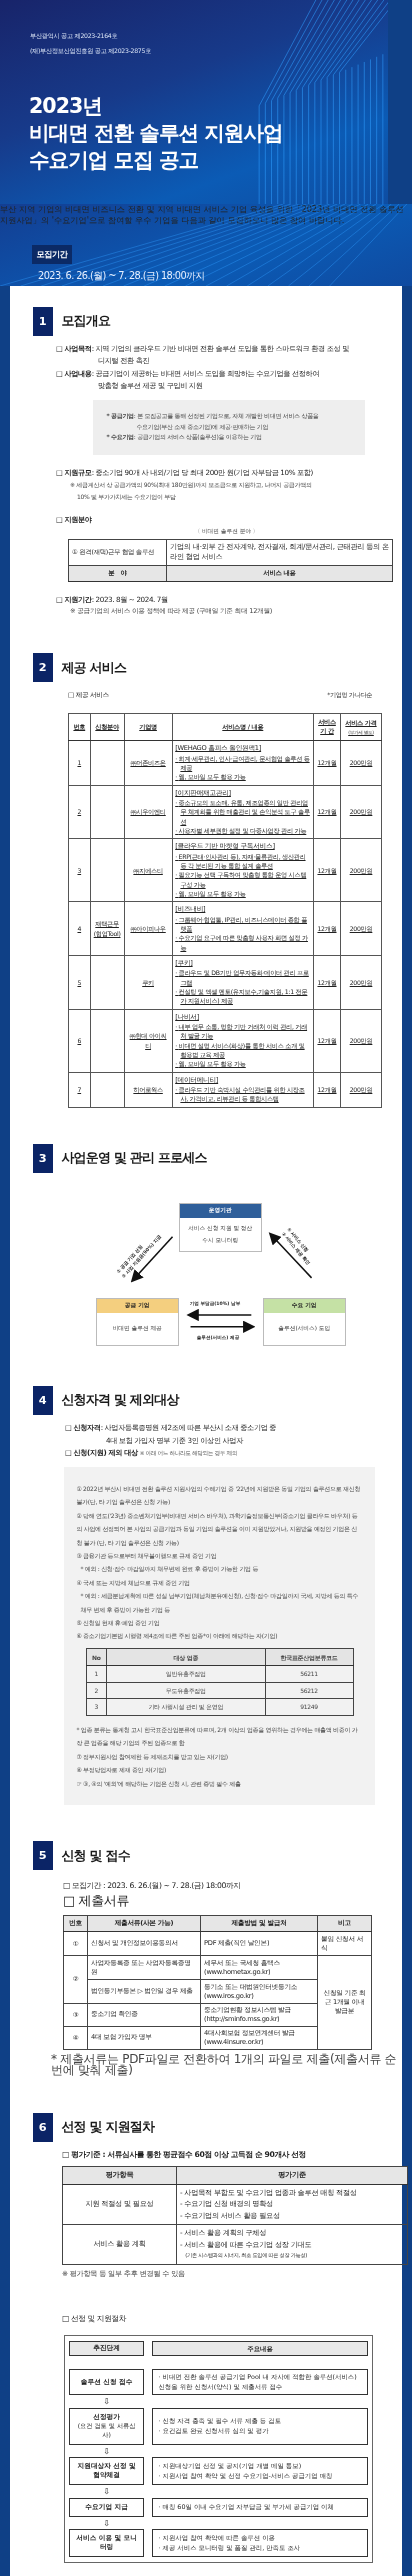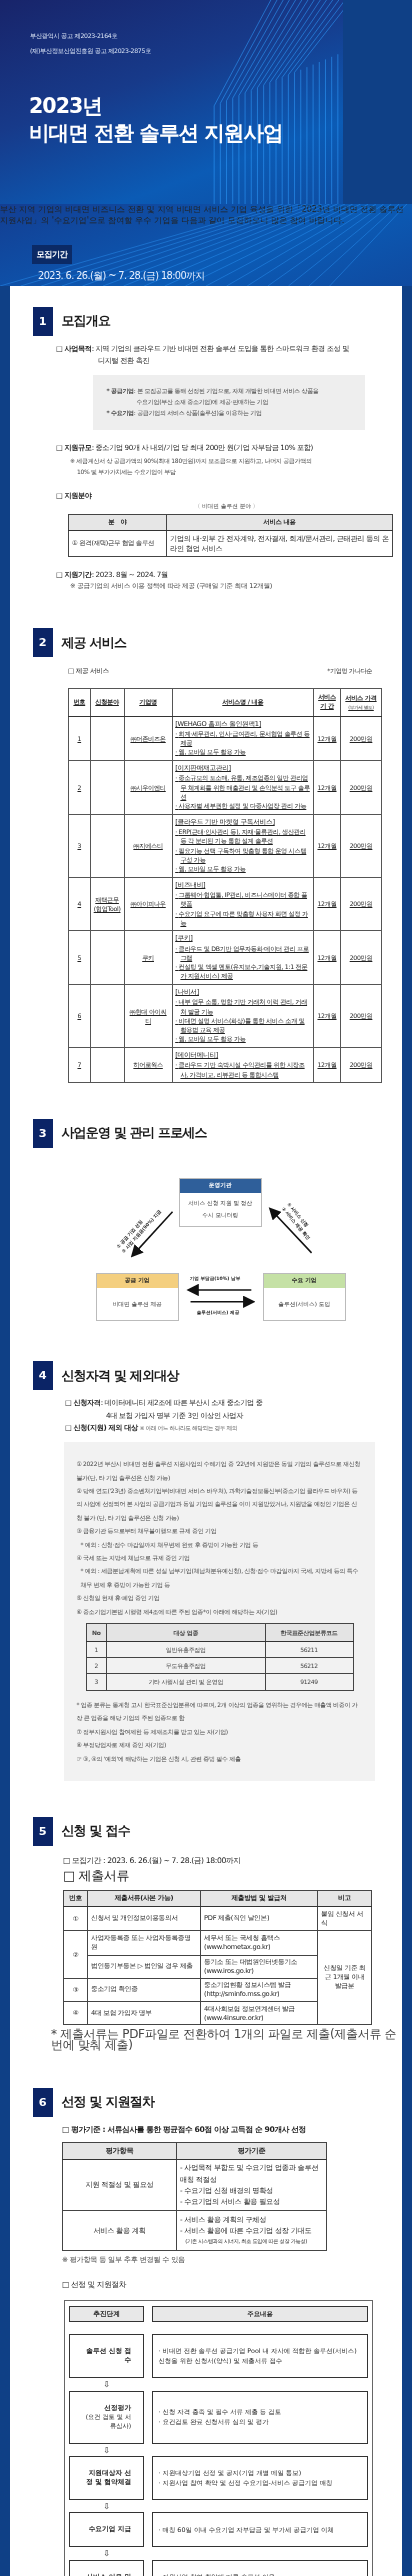--- a/index.html
+++ b/index.html
@@ -1,17 +1,17 @@
 <!DOCTYPE html>
 <html style="font-size:8.2px"><head>
 <meta charset="utf-8">
 <style>
   * { box-sizing: border-box; margin: 0; padding: 0; }
   body { width: 412px; background: #0f4086; font-family: "DejaVu Sans", "Liberation Sans", sans-serif; color: #222; }
-  .hero { position: relative; width: 343px; height: 204px; overflow: hidden;
+  .hero { position: relative; width: 388px; height: 204px; overflow: hidden;
     background: linear-gradient(160deg, #18246a 0%, #173a8a 40%, #0b5bb5 75%, #0e4da2 100%); }
   .hero-lines { position: absolute; right: 0; top: 0; width: 134px; height: 204px; }
   .hero-floor { position: absolute; left: 0; bottom: 0; width: 412px; height: 113px; }
   .hero .notice { position: absolute; left: 30px; font-size: 6.2px; color: #dce6f7; letter-spacing: -0.3px; }
   .hero .title { position: absolute; left: 29px; top: 93px; font-size: 20.6px; font-weight: bold; color: #fff; line-height: 27px; letter-spacing: -1px; }
   .hero-bottom { position: relative; width: 412px; height: 82px; overflow: hidden;
     background: linear-gradient(160deg, #133e92 0%, #0b5bb5 60%, #0f4aa0 100%); }
   .period-badge { position: absolute; left: 32px; top: 41px; background: #0b2a66; color: #fff; font-weight: bold; font-size: 8.2px; padding: 4.1px 4.6px; letter-spacing: -0.5px; }
   .period-text { position: absolute; left: 38px; top: 66px; color: #e8f0ff; font-size: 9.8px; letter-spacing: -0.6px; }
   .paper { width: 392px; margin: 0 auto; background: #fff; padding: 20.6px 0 46px 0; }
@@ -41,21 +41,21 @@
   .right-note { float: right; margin-right: 30px; font-size: 6.2px; color: #333; }
   .diagram { position: relative; width: 412px; height: 170px; margin-left: -10.3px; }
   .dbox { position: absolute; border: 0.5px solid #bbb; background: #fff; text-align: center; font-size: 5.7px; }
   .dbox .dh { font-weight: bold; font-size: 5.7px; padding: 3.1px 0; color: #222; }
   .dbox .db { padding: 5.2px 2.1px; line-height: 11.3px; color: #333; }
   .mini { margin: 5.2px auto 0 auto; width: 268px; border: 1px solid #333; font-size: 6px; }
   .mini th { background: #e4e4e4; border: 0.5px solid #444; border-bottom: 1.5px double #333; padding: 1.5px; }
   .mini td { border: 0.5px solid #444; padding: 1px; text-align: center; }
   .flow { margin-left: 63px; width: 309px; border: 0.5px solid #666; padding: 5.2px 4.1px; }
   .flow-row { display: flex; gap: 8.2px; }
-  .flow-l { width: 75px; border: 0.8px solid #333; text-align: right; font-weight: bold; font-size: 6.7px; display: flex; flex-direction: column; justify-content: center; padding: 12px; }
+  .flow-l { width: 75px; border: 0.8px solid #333; text-align: center; font-weight: bold; font-size: 6.7px; display: flex; flex-direction: column; justify-content: center; padding: 4px; }
   .flow-r { flex: 1; border: 0.8px solid #333; font-size: 6.4px; padding: 2.1px 5.2px; line-height: 10.3px; display: flex; flex-direction: column; justify-content: center; }
   .flow-h .flow-l, .flow-h .flow-r { background: #e8e8e8; text-align: center; font-weight: bold; padding: 1.5px; }
   .arrow { width: 75px; text-align: center; font-size: 8.2px; line-height: 12.4px; }
 </style>
 </head>
 <body>
 
 <div class="hero">
   <svg class="hero-lines" viewBox="0 0 260 395" preserveAspectRatio="none">
     <g stroke="#2f9dff" stroke-width="1.2" fill="none" opacity="0.9">
@@ -80,20 +80,21 @@
       <path d="M226 395 L226 115"></path>
         <path d="M238 395 L238 110"></path>
         <path d="M250 395 L250 105"></path>
     </g>
   </svg>
   <div class="notice" style="top:32px">부산광역시 공고 제2023-2164호</div>
   <div class="notice" style="top:47px">(재)부산정보산업진흥원 공고 제2023-2875호</div>
   <div class="title">
     <div>2023년</div>
     <div>비대면 전환 솔루션 지원사업</div>
+    <div>수요기업 모집 공고</div>
   </div>
 </div>
 <div class="hero-bottom">
   <svg class="hero-floor" viewBox="0 0 800 160" preserveAspectRatio="none" style="height:82px">
     <g stroke="#2f9dff" stroke-width="1" fill="none" opacity="0.8">
       <path d="M550 0 L0 160"></path>
         <path d="M565 0 L40 160"></path>
         <path d="M580 0 L80 160"></path>
         <path d="M595 0 L120 160"></path>
       <path d="M610 0 L160 160"></path>
@@ -117,39 +118,40 @@
 </div>
 
 <div class="paper">
 
   <div class="section">
     <div class="sec-head">
       <div class="sec-num">1</div>
       <div class="sec-title">모집개요</div>
     </div>
     <div class="item"><b>□ 사업목적</b><span>: 지역 기업의 클라우드 기반 비대면 전환 솔루션 도입을 통한 스마트워크 환경 조성 및</span><span class="sub">디지털 전환 촉진</span></div>
+    <div class="item"><b>□ 사업내용</b><span>: 공급기업이 제공하는 비대면 서비스 도입을 희망하는 수요기업을 선정하여</span><span class="sub">맞춤형 솔루션 제공 및 구입비 지원</span></div>
     <div class="gray-box">
       <div><b>* 공급기업</b><span>: 본 모집공고를 통해 선정된 기업으로, 자체 개발한 비대면 서비스 상품을</span></div>
       <div style="padding-left:30px">수요기업(부산 소재 중소기업)에 제공·판매하는 기업</div>
       <div><b>* 수요기업</b><span>: 공급기업의 서비스 상품(솔루션)을 이용하는 기업</span></div>
     </div>
     <div class="item" style="margin-top:12.4px"><b>□ 지원규모</b><span>: 중소기업 90개 사 내외/기업 당 최대 200만 원(기업 자부담금 10% 포함)</span></div>
     <div class="note" style="margin-left:60px">※ 세금계산서 상 공급가액의 90%(최대 180만원)까지 보조금으로 지원하고, 나머지 공급가액의</div>
     <div class="note" style="margin-left:67px;margin-bottom:12.4px">10% 및 부가가치세는 수요기업이 부담</div>
     <div class="item"><b>□ 지원분야</b></div>
     <div style="text-align:center;font-size:5.7px;color:#444;margin:1px 0 3.1px 41px">〈 비대면 솔루션 분야 〉</div>
     <table class="tbl" style="margin-left:58px;width:325px">
       <tbody>
           <tr>
+            <td>① 원격(재택)근무 협업 솔루션</td>
+            <td style="font-size:7.2px">기업의 내·외부 간 전자계약, 전자결재, 회계/문서관리, 근태관리 등의 온라인 협업 서비스</td>
+          </tr>
+      <tr>
             <th style="width:98px">분　야</th>
             <th>서비스 내용</th>
-          </tr>
-      <tr>
-            <td>① 원격(재택)근무 협업 솔루션</td>
-            <td style="font-size:7.2px">기업의 내·외부 간 전자계약, 전자결재, 회계/문서관리, 근태관리 등의 온라인 협업 서비스</td>
           </tr>
     </tbody>
       </table>
     <div class="item" style="margin-top:11.3px"><b>□ 지원기간</b><span>: 2023. 8월 ~ 2024. 7월</span></div>
     <div class="note" style="margin-left:60px;font-size:6.7px">※ 공급기업의 서비스 이용 정책에 따라 제공 (구매일 기준 최대 12개월)</div>
   </div>
 
   <div class="section">
     <div class="sec-head">
       <div class="sec-num">2</div>
@@ -314,21 +316,21 @@
       <div style="position:absolute;left:190px;top:121px;font-size:4.6px;font-weight:bold">기업 부담금(10%) 납부</div>
       <div style="position:absolute;left:197px;top:155px;font-size:4.6px;font-weight:bold">솔루션(서비스) 제공</div>
     </div>
   </div>
 
   <div class="section">
     <div class="sec-head">
       <div class="sec-num">4</div>
       <div class="sec-title">신청자격 및 제외대상</div>
     </div>
-    <div class="item" style="margin-left:55px"><b>□ 신청자격</b><span>: 데이터메니티 제2조에 따른 부산시 소재 중소기업 중</span><span class="sub" style="padding-left:41px">4대 보험 가입자 명부 기준 3인 이상인 사업자</span></div>
+    <div class="item" style="margin-left:55px"><b>□ 신청자격</b><span>: 사업자등록증명원 제2조에 따른 부산시 소재 중소기업 중</span><span class="sub" style="padding-left:41px">4대 보험 가입자 명부 기준 3인 이상인 사업자</span></div>
     <div class="item" style="margin-left:55px"><b>□ 신청(지원) 제외 대상</b> <span style="font-size:5.7px;color:#555">※ 아래 어느 하나라도 해당되는 경우 제외</span></div>
     <div class="gray-box2">
       <div id="excl-list">
           <div>① 2022년 부산시 비대면 전환 솔루션 지원사업의 수혜기업 중 '22년에 지원받은 동일 기업의 솔루션으로 재신청 불가(단, 타 기업 솔루션은 신청 가능)</div>
           <div>② 당해 연도('23년) 중소벤처기업부(비대면 서비스 바우처), 과학기술정보통신부(중소기업 클라우드 바우처) 등의 사업에 선정되어 본 사업의 공급기업과 동일 기업의 솔루션을 이미 지원받았거나, 지원받을 예정인 기업은 신청 불가 (단, 타 기업 솔루션은 신청 가능)</div>
           <div>③ 금융기관 등으로부터 채무불이행으로 규제 중인 기업</div>
           <div style="padding-left: 4.1px;">* 예외 : 신청·접수 마감일까지 채무변제 완료 후 증빙이 가능한 기업 등</div>
           <div>④ 국세 또는 지방세 체납으로 규제 중인 기업</div>
           <div style="padding-left: 4.1px;">* 예외 : 세금분납계획에 따른 성실 납부기업(체납처분유예신청), 신청·접수 마감일까지 국세, 지방세 등의 특수채무 변제 후 증빙이 가능한 기업 등</div>
           <div>⑤ 신청일 현재 휴·폐업 중인 기업</div>
@@ -412,21 +414,21 @@
       </table>
     <div class="note" style="margin-left:41px;margin-top:4.1px;font-size:12px">* 제출서류는 PDF파일로 전환하여 1개의 파일로 제출(제출서류 순번에 맞춰 제출)</div>
   </div>
 
   <div class="section">
     <div class="sec-head">
       <div class="sec-num">6</div>
       <div class="sec-title">선정 및 지원절차</div>
     </div>
     <div class="item" style="margin-left:52px;font-weight:bold;font-size:7.7px">□ 평가기준 : 서류심사를 통한 평균점수 60점 이상 고득점 순 90개사 선정</div>
-    <table class="tbl" style="margin-left:52px;width:265px;margin-top:5.2px;font-size:7.2px">
+    <table class="tbl" style="margin-left:52px;width:346px;margin-top:5.2px;font-size:7.2px">
       <tbody>
           <tr>
             <th style="width:114px">평가항목</th>
             <th>평가기준</th>
           </tr>
       <tr>
             <td class="center">지원 적절성 및 필요성</td>
             <td style="line-height:11.3px">
               <div>- 사업목적 부합도 및 수요기업 업종과 솔루션 매칭 적절성</div>
               <div>- 수요기업 신청 배경의 명확성</div>
@@ -437,21 +439,21 @@
             <td class="center">서비스 활용 계획</td>
             <td style="line-height:11.3px">
               <div>- 서비스 활용 계획의 구체성</div>
               <div>- 서비스 활용에 따른 수요기업 성장 기대도</div>
               <div style="font-size:5.2px;padding-left:5.2px">(기존 시스템과의 시너지, 최초 도입에 따른 성장 가능성)</div>
             </td>
           </tr>
     </tbody>
       </table>
     <div class="note" style="margin-left:52px;font-size:7.2px;margin-top:3.1px">※ 평가항목 등 일부 추후 변경될 수 있음</div>
-    <div class="item" style="margin-left:52px;margin-top:13px;font-size:7.7px">□ 선정 및 지원절차</div>
+    <div class="item" style="margin-left:52px;margin-top:34px;font-size:7.7px">□ 선정 및 지원절차</div>
     <div class="flow" style="margin-left:54px;margin-top:9.3px" id="flow">
         <div class="flow-row flow-h">
           <div class="flow-l">추진단계</div>
           <div class="flow-r">주요내용</div>
         </div>
         <div class="arrow">&nbsp;</div>
         <div class="flow-row">
           <div class="flow-l">
             <div>솔루션 신청 접수</div>
           </div>

